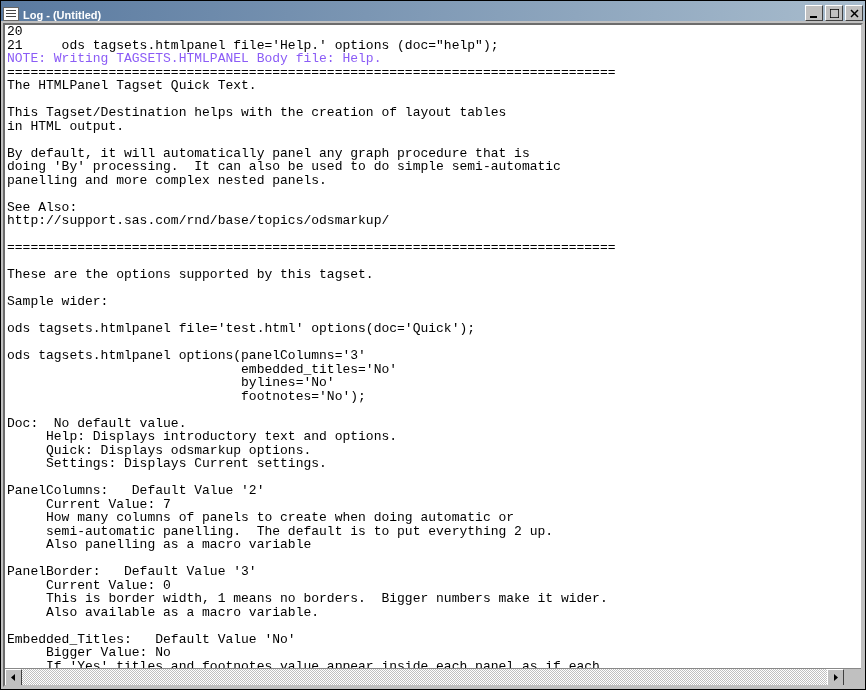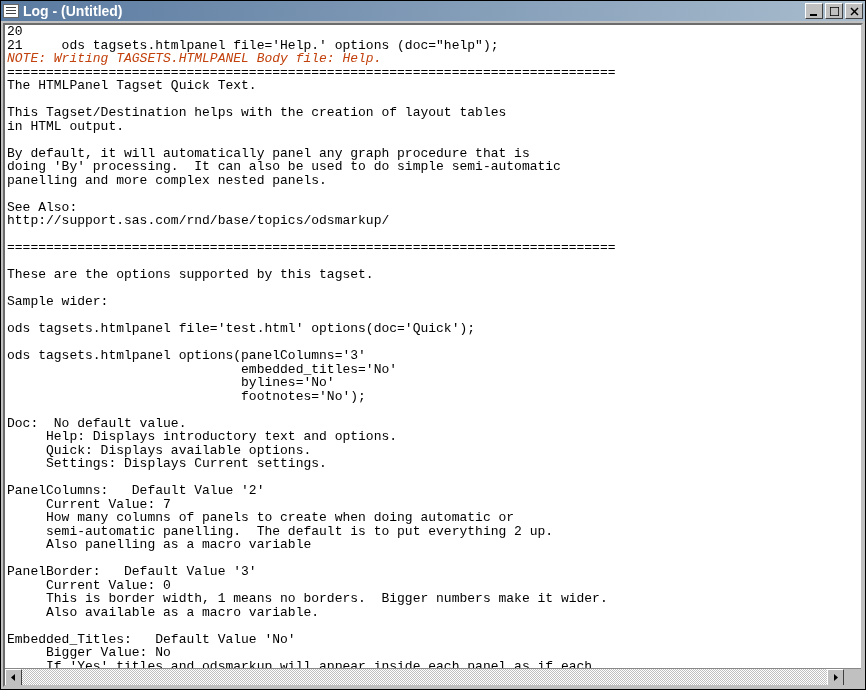--- a/index.html
+++ b/index.html
@@ -17,25 +17,25 @@
     height: 690px;
     background: #c0c0c0;
     border: 1px solid #000;
     display: flex;
     flex-direction: column;
   }
   .titlebar {
     height: 20px;
     background: linear-gradient(to right, #5a7aa0, #a8bccd);
     display: flex;
-    align-items: center;
+    align-items: flex-end;
     padding: 0 2px;
     color: #fff;
     font-family: Tahoma, Arial, sans-serif;
-    font-size: 14px;
+    font-size: 11px;
     font-weight: bold;
   }
   .titlebar-icon {
     width: 16px;
     height: 14px;
     background: #fff;
     margin-right: 4px;
     position: relative;
     border: 1px solid #666;
   }
@@ -78,21 +78,21 @@
   .log-area {
     flex: 1;
     white-space: pre;
     overflow: hidden;
     padding: 0 2px;
     font-family: "Courier New", monospace;
     font-size: 13px;
     line-height: 13.5px;
     color: #000;
   }
-  .note { color: #c2410c; font-style: italic; }
+  .note { color: #8b5cf6; }
   .hscroll {
     height: 17px;
     background: #dcdcdc;
     display: flex;
     border-top: 1px solid #888;
   }
   .scroll-btn {
     width: 17px;
     height: 17px;
     background: #c0c0c0;
@@ -163,37 +163,37 @@
 
 <span>ods tagsets.htmlpanel file='test.html' options(doc='Quick');</span>
 
 <span>ods tagsets.htmlpanel options(panelColumns='3'</span>
 <span>                              embedded_titles='No'</span>
 <span>                              bylines='No'</span>
 <span>                              footnotes='No');</span>
 
 <span>Doc:  No default value.</span>
 <span>     Help: Displays introductory text and options.</span>
-<span>     Quick: Displays available options.</span>
+<span>     Quick: Displays odsmarkup options.</span>
 <span>     Settings: Displays Current settings.</span>
 
 <span>PanelColumns:   Default Value '2'</span>
 <span>     Current Value: 7</span>
 <span>     How many columns of panels to create when doing automatic or</span>
 <span>     semi-automatic panelling.  The default is to put everything 2 up.</span>
 <span>     Also panelling as a macro variable</span>
 
 <span>PanelBorder:   Default Value '3'</span>
 <span>     Current Value: 0</span>
 <span>     This is border width, 1 means no borders.  Bigger numbers make it wider.</span>
 <span>     Also available as a macro variable.</span>
 
 <span>Embedded_Titles:   Default Value 'No'</span>
 <span>     Bigger Value: No</span>
-<span>     If 'Yes' titles and odsmarkup will appear inside each panel as if each</span>
+<span>     If 'Yes' titles and footnotes value appear inside each panel as if each</span>
 
 </div>
 
     <div class="hscroll">
       <div class="scroll-btn">
         <svg width="7" height="7">
             <polygon points="5,0 5,7 1,3.5" fill="#000"></polygon>
           </svg>
       </div>
       <div class="scroll-track"></div>

